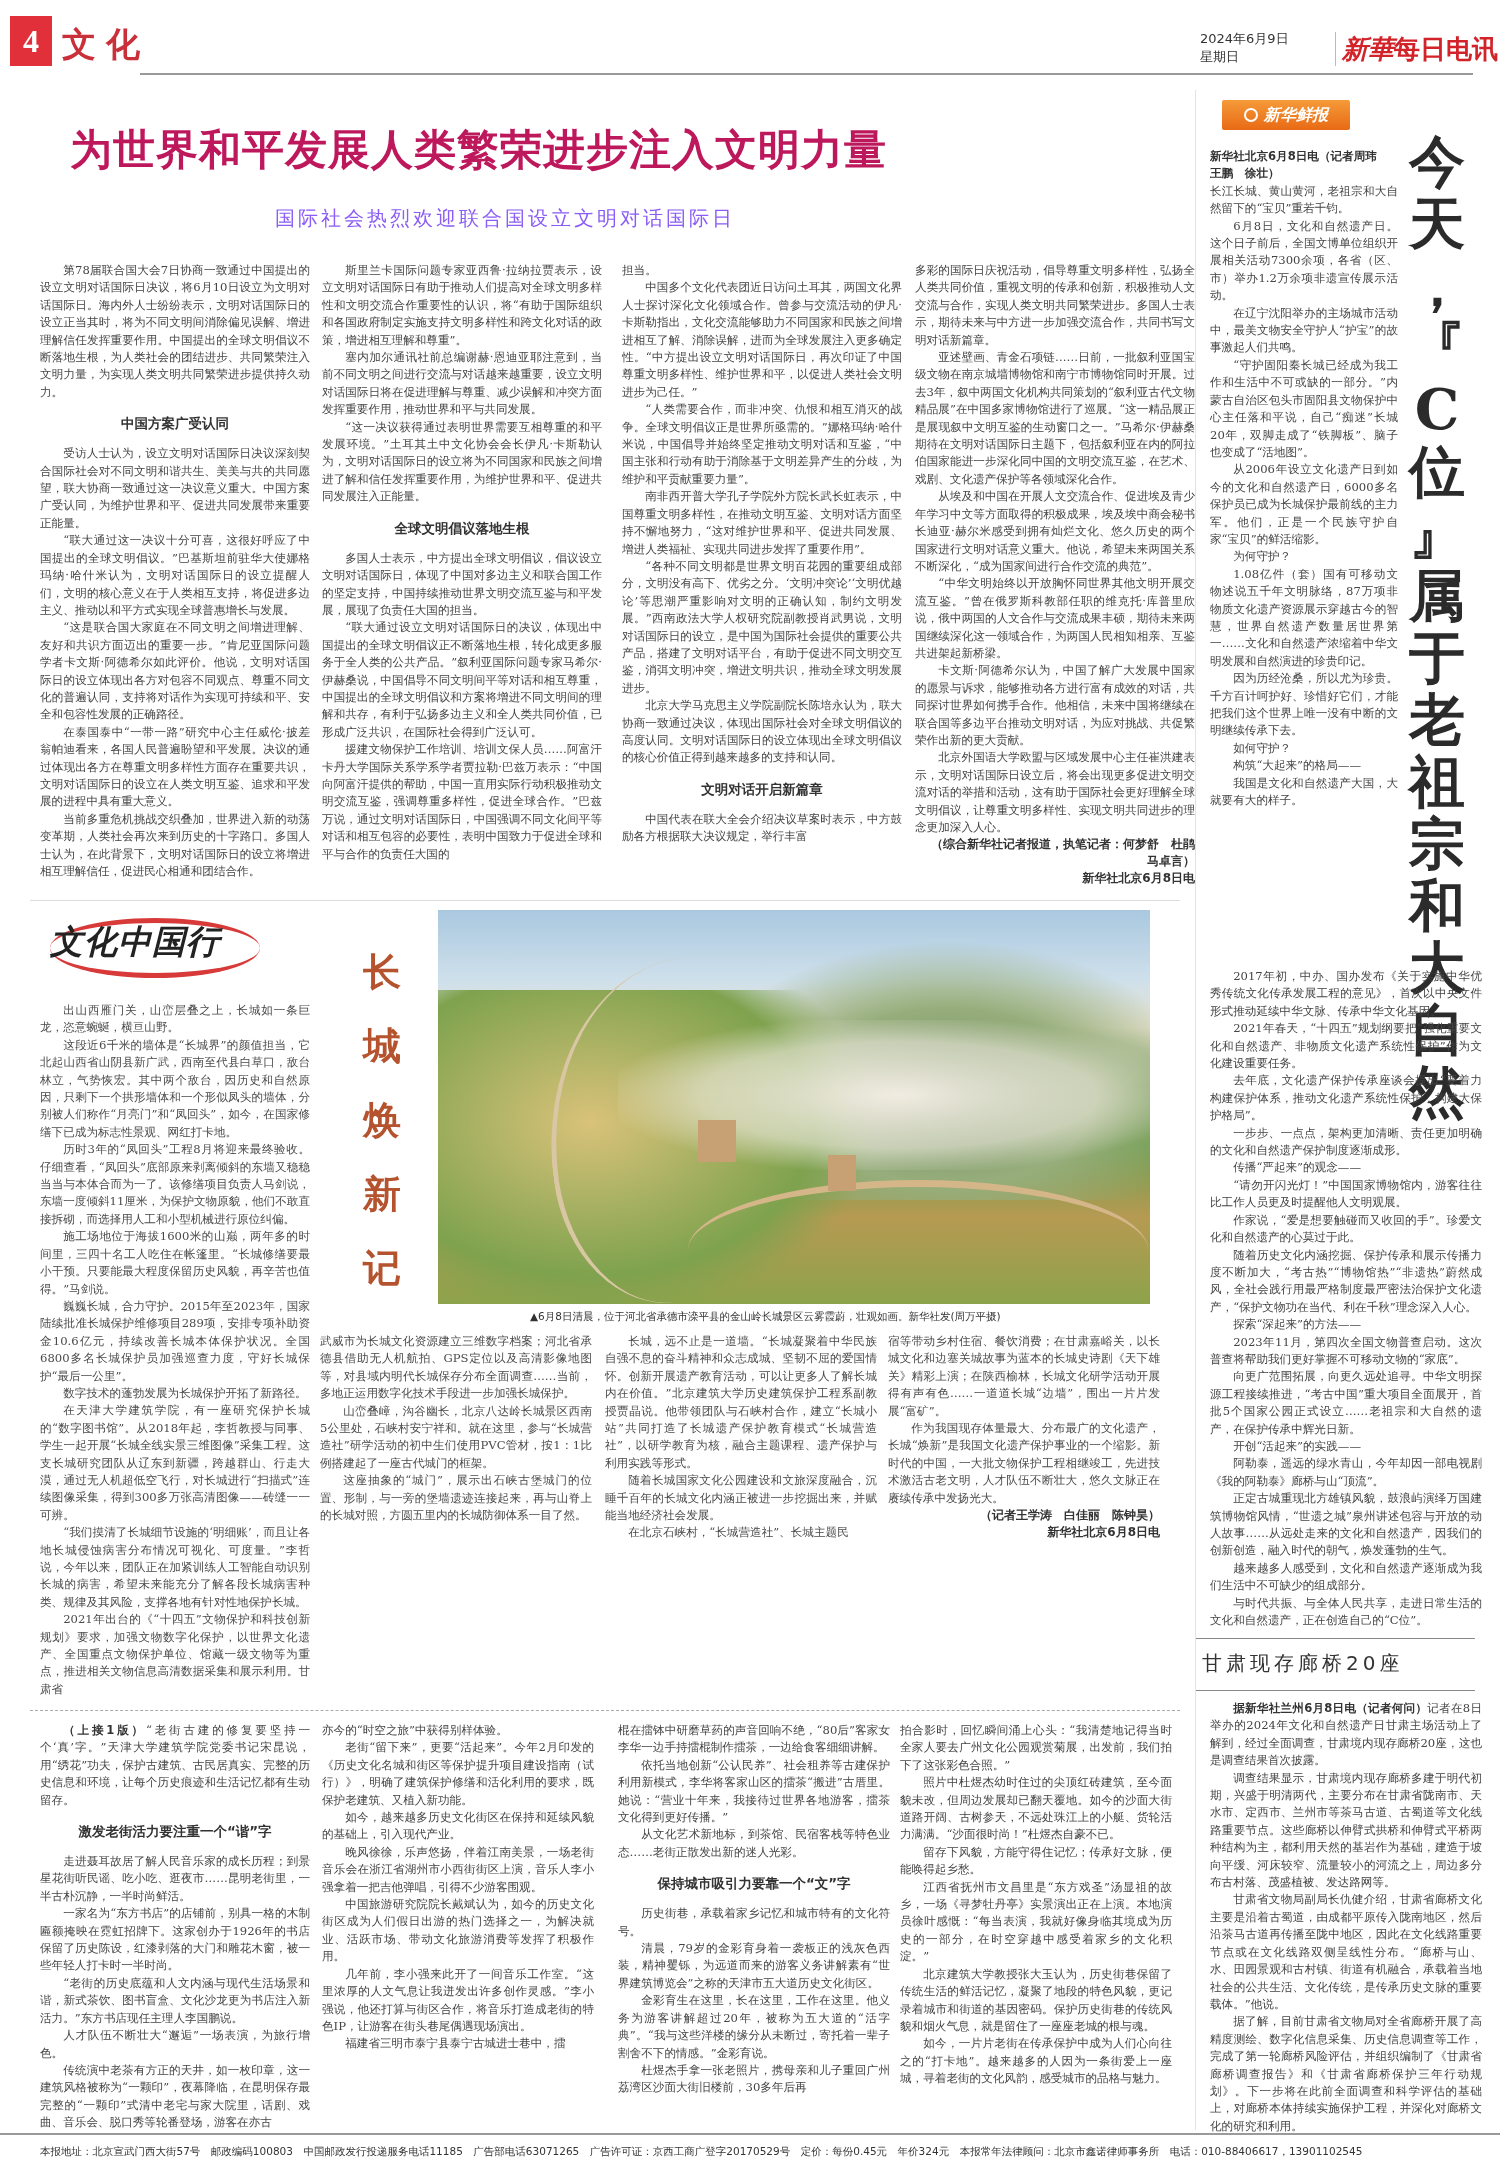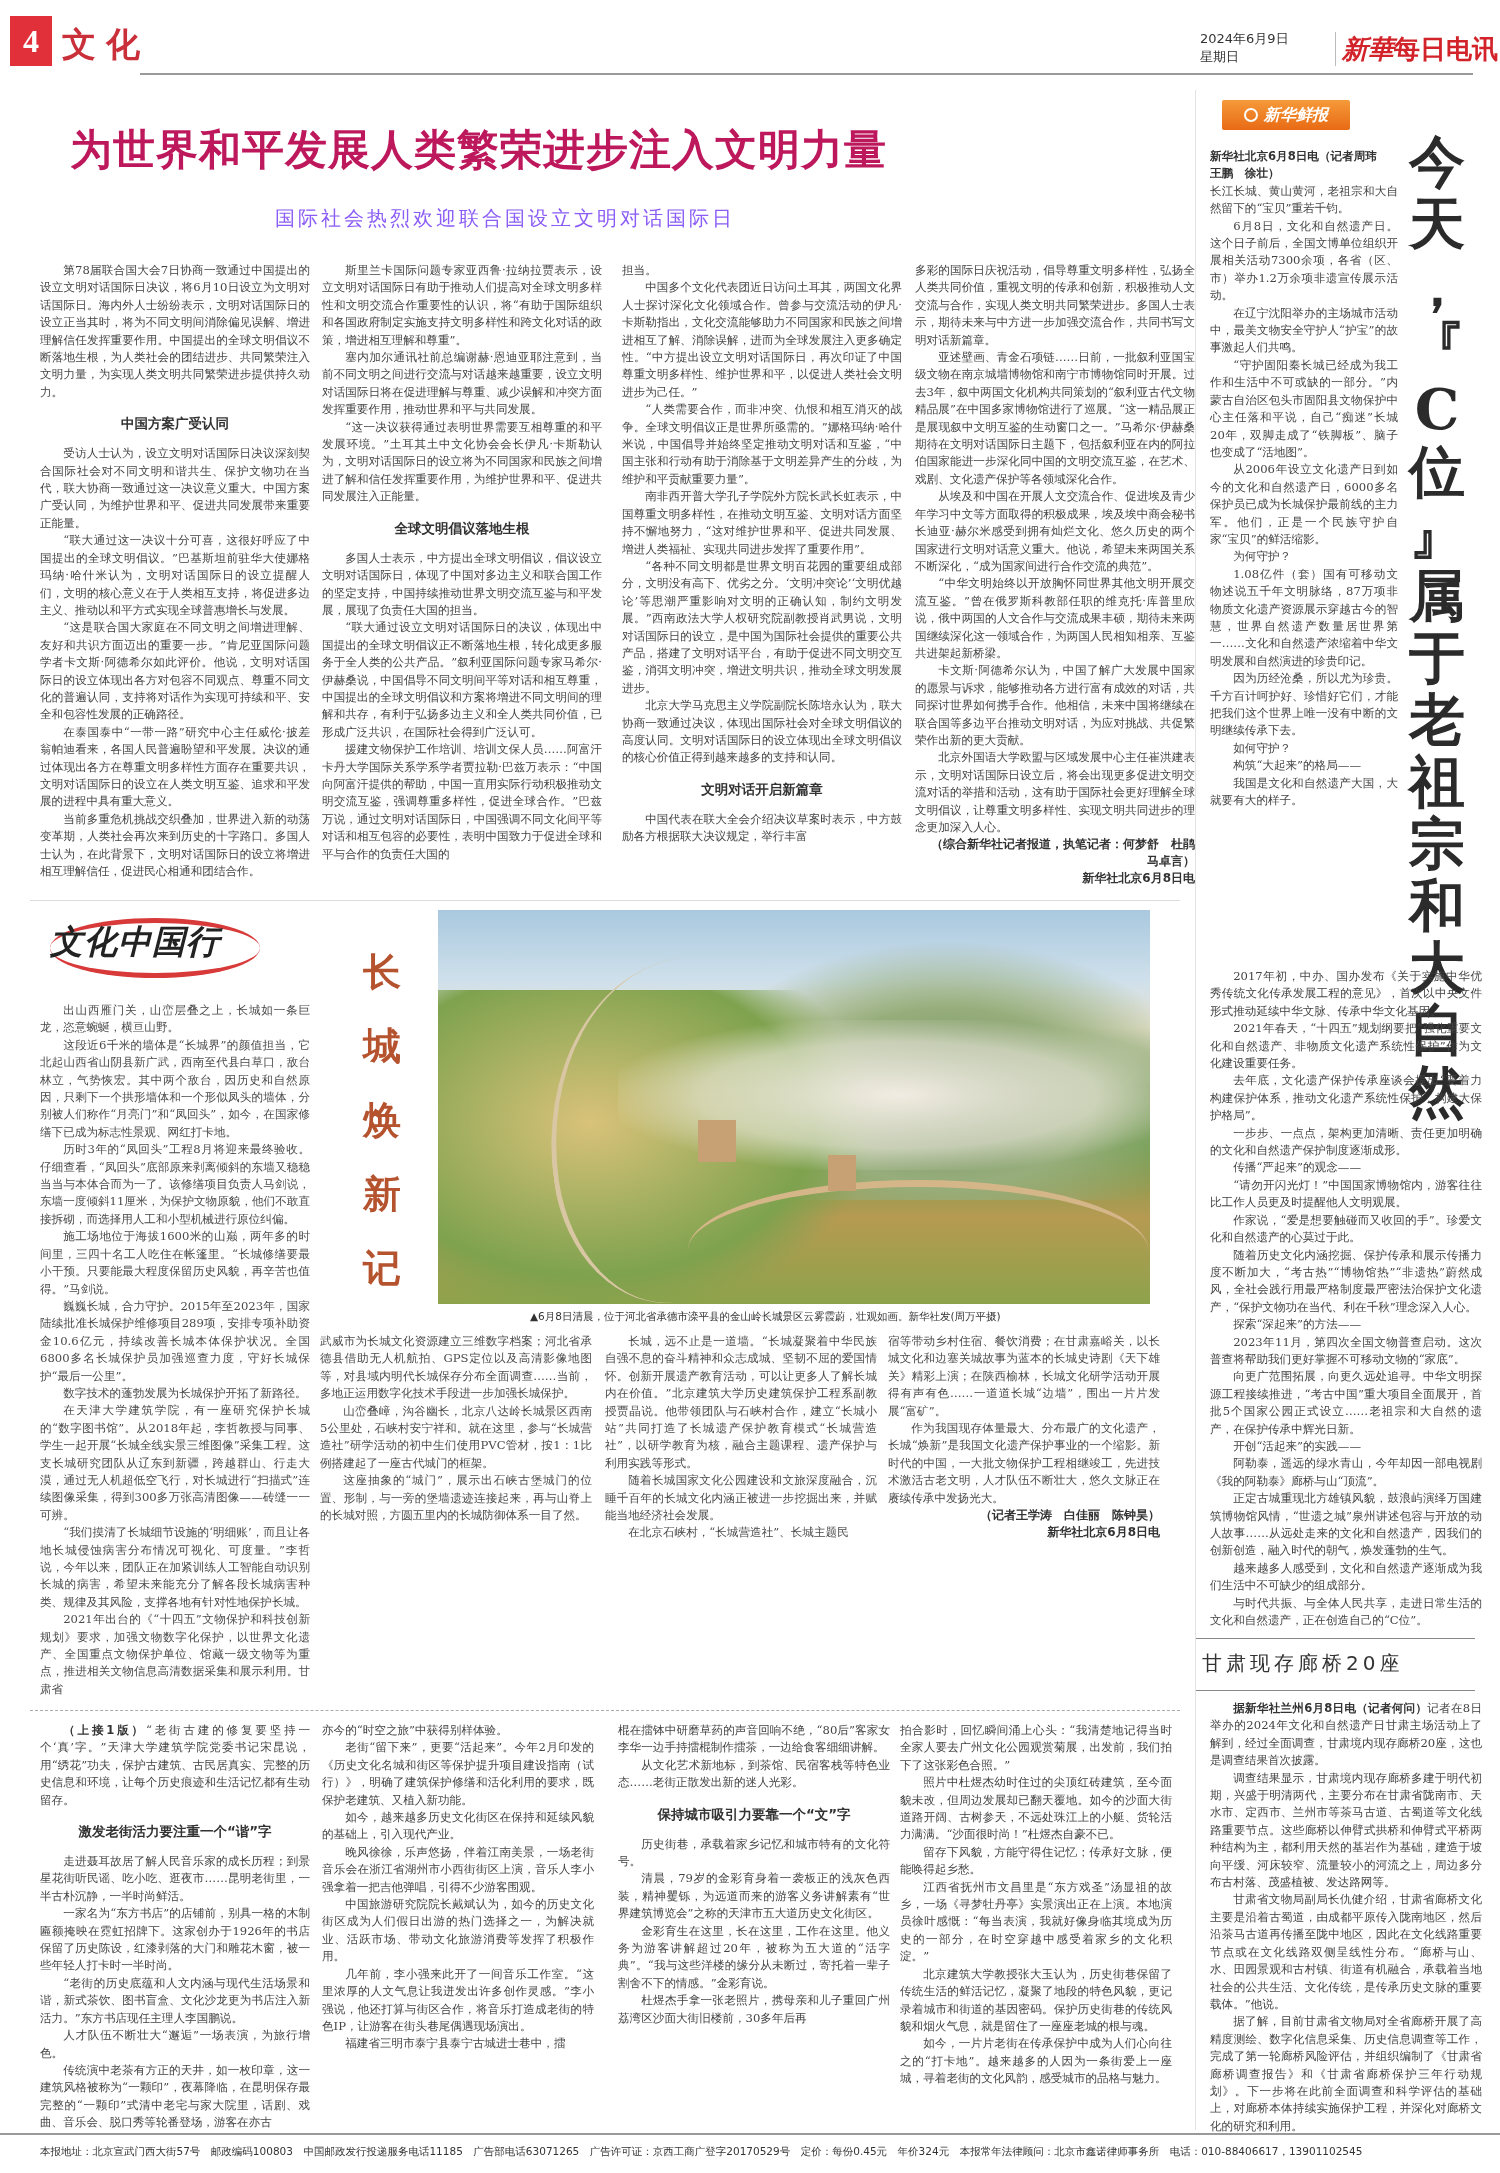--- a/index.html
+++ b/index.html
@@ -64,21 +64,21 @@
 </div>
 <div class="abs" id="header-sep"></div>
 <div class="abs" id="masthead"><span class="a">新華</span><span>每日电讯</span></div>
 
 <div class="abs" id="headline">为世界和平发展人类繁荣进步注入文明力量</div>
 <div class="abs" id="subhead">国际社会热烈欢迎联合国设立文明对话国际日</div>
 
 <div class="col p" style="left:40px;top:262px;width:270px;">
   <p>第78届联合国大会7日协商一致通过中国提出的设立文明对话国际日决议，将6月10日设立为文明对话国际日。海内外人士纷纷表示，文明对话国际日的设立正当其时，将为不同文明间消除偏见误解、增进理解信任发挥重要作用。中国提出的全球文明倡议不断落地生根，为人类社会的团结进步、共同繁荣注入文明力量，为实现人类文明共同繁荣进步提供持久动力。</p>
   <div class="subtitle">中国方案广受认同</div>
-  <p>受访人士认为，设立文明对话国际日决议深刻契合国际社会对不同文明和谐共生、保护文物功在当代，联大协商一致通过这一决议意义重大。中国方案广受认同，为维护世界和平、促进共同发展带来重要正能量。</p>
+  <p>受访人士认为，设立文明对话国际日决议深刻契合国际社会对不同文明和谐共生、美美与共的共同愿望，联大协商一致通过这一决议意义重大。中国方案广受认同，为维护世界和平、促进共同发展带来重要正能量。</p>
   <p>“联大通过这一决议十分可喜，这很好呼应了中国提出的全球文明倡议。”巴基斯坦前驻华大使娜格玛纳·哈什米认为，文明对话国际日的设立提醒人们，文明的核心意义在于人类相互支持，将促进多边主义、推动以和平方式实现全球普惠增长与发展。</p>
   <p>“这是联合国大家庭在不同文明之间增进理解、友好和共识方面迈出的重要一步。”肯尼亚国际问题学者卡文斯·阿德希尔如此评价。他说，文明对话国际日的设立体现出各方对包容不同观点、尊重不同文化的普遍认同，支持将对话作为实现可持续和平、安全和包容性发展的正确路径。</p>
   <p>在泰国泰中“一带一路”研究中心主任威伦·披差翁帕迪看来，各国人民普遍盼望和平发展。决议的通过体现出各方在尊重文明多样性方面存在重要共识，文明对话国际日的设立在人类文明互鉴、追求和平发展的进程中具有重大意义。</p>
   <p>当前多重危机挑战交织叠加，世界进入新的动荡变革期，人类社会再次来到历史的十字路口。多国人士认为，在此背景下，文明对话国际日的设立将增进相互理解信任，促进民心相通和团结合作。</p>
 </div>
 <div class="col p" style="left:322px;top:262px;width:280px;">
   <p>斯里兰卡国际问题专家亚西鲁·拉纳拉贾表示，设立文明对话国际日有助于推动人们提高对全球文明多样性和文明交流合作重要性的认识，将“有助于国际组织和各国政府制定实施支持文明多样性和跨文化对话的政策，增进相互理解和尊重”。</p>
   <p>塞内加尔通讯社前总编谢赫·恩迪亚耶注意到，当前不同文明之间进行交流与对话越来越重要，设立文明对话国际日将在促进理解与尊重、减少误解和冲突方面发挥重要作用，推动世界和平与共同发展。</p>
   <p>“这一决议获得通过表明世界需要互相尊重的和平发展环境。”土耳其土中文化协会会长伊凡·卡斯勒认为，文明对话国际日的设立将为不同国家和民族之间增进了解和信任发挥重要作用，为维护世界和平、促进共同发展注入正能量。</p>
   <div class="subtitle">全球文明倡议落地生根</div>
@@ -228,20 +228,21 @@
   <div>亦今的“时空之旅”中获得别样体验。</div>
   <p>老街“留下来”，更要“活起来”。今年2月印发的《历史文化名城和街区等保护提升项目建设指南（试行）》，明确了建筑保护修缮和活化利用的要求，既保护老建筑、又植入新功能。</p>
   <p>如今，越来越多历史文化街区在保持和延续风貌的基础上，引入现代产业。</p>
   <p>晚风徐徐，乐声悠扬，伴着江南美景，一场老街音乐会在浙江省湖州市小西街街区上演，音乐人李小强拿着一把吉他弹唱，引得不少游客围观。</p>
   <p>中国旅游研究院院长戴斌认为，如今的历史文化街区成为人们假日出游的热门选择之一，为解决就业、活跃市场、带动文化旅游消费等发挥了积极作用。</p>
   <p>几年前，李小强来此开了一间音乐工作室。“这里浓厚的人文气息让我迸发出许多创作灵感。”李小强说，他还打算与街区合作，将音乐打造成老街的特色IP，让游客在街头巷尾偶遇现场演出。</p>
   <p>福建省三明市泰宁县泰宁古城进士巷中，擂</p>
 </div>
 <div class="col p" style="left:618px;top:1722px;width:272px;">
   <div>棍在擂钵中研磨草药的声音回响不绝，“80后”客家女李华一边手持擂棍制作擂茶，一边给食客细细讲解。</div>
+  <p>依托当地创新“公认民养”、社会租养等古建保护利用新模式，李华将客家山区的擂茶“搬进”古厝里。她说：“营业十年来，我接待过世界各地游客，擂茶文化得到更好传播。”</p>
   <p>从文化艺术新地标，到茶馆、民宿客栈等特色业态……老街正散发出新的迷人光彩。</p>
   <div class="subtitle">保持城市吸引力要靠一个“文”字</div>
   <p>历史街巷，承载着家乡记忆和城市特有的文化符号。</p>
   <p>清晨，79岁的金彩育身着一袭板正的浅灰色西装，精神矍铄，为远道而来的游客义务讲解素有“世界建筑博览会”之称的天津市五大道历史文化街区。</p>
   <p>金彩育生在这里，长在这里，工作在这里。他义务为游客讲解超过20年，被称为五大道的“活字典”。“我与这些洋楼的缘分从未断过，寄托着一辈子割舍不下的情感。”金彩育说。</p>
   <p>杜煜杰手拿一张老照片，携母亲和儿子重回广州荔湾区沙面大街旧楼前，30多年后再</p>
 </div>
 <div class="col p" style="left:900px;top:1722px;width:272px;">
   <div>拍合影时，回忆瞬间涌上心头：“我清楚地记得当时全家人要去广州文化公园观赏菊展，出发前，我们拍下了这张彩色合照。”</div>
   <p>照片中杜煜杰幼时住过的尖顶红砖建筑，至今面貌未改，但周边发展却已翻天覆地。如今的沙面大街道路开阔、古树参天，不远处珠江上的小艇、货轮活力满满。“沙面很时尚！”杜煜杰自豪不已。</p>

